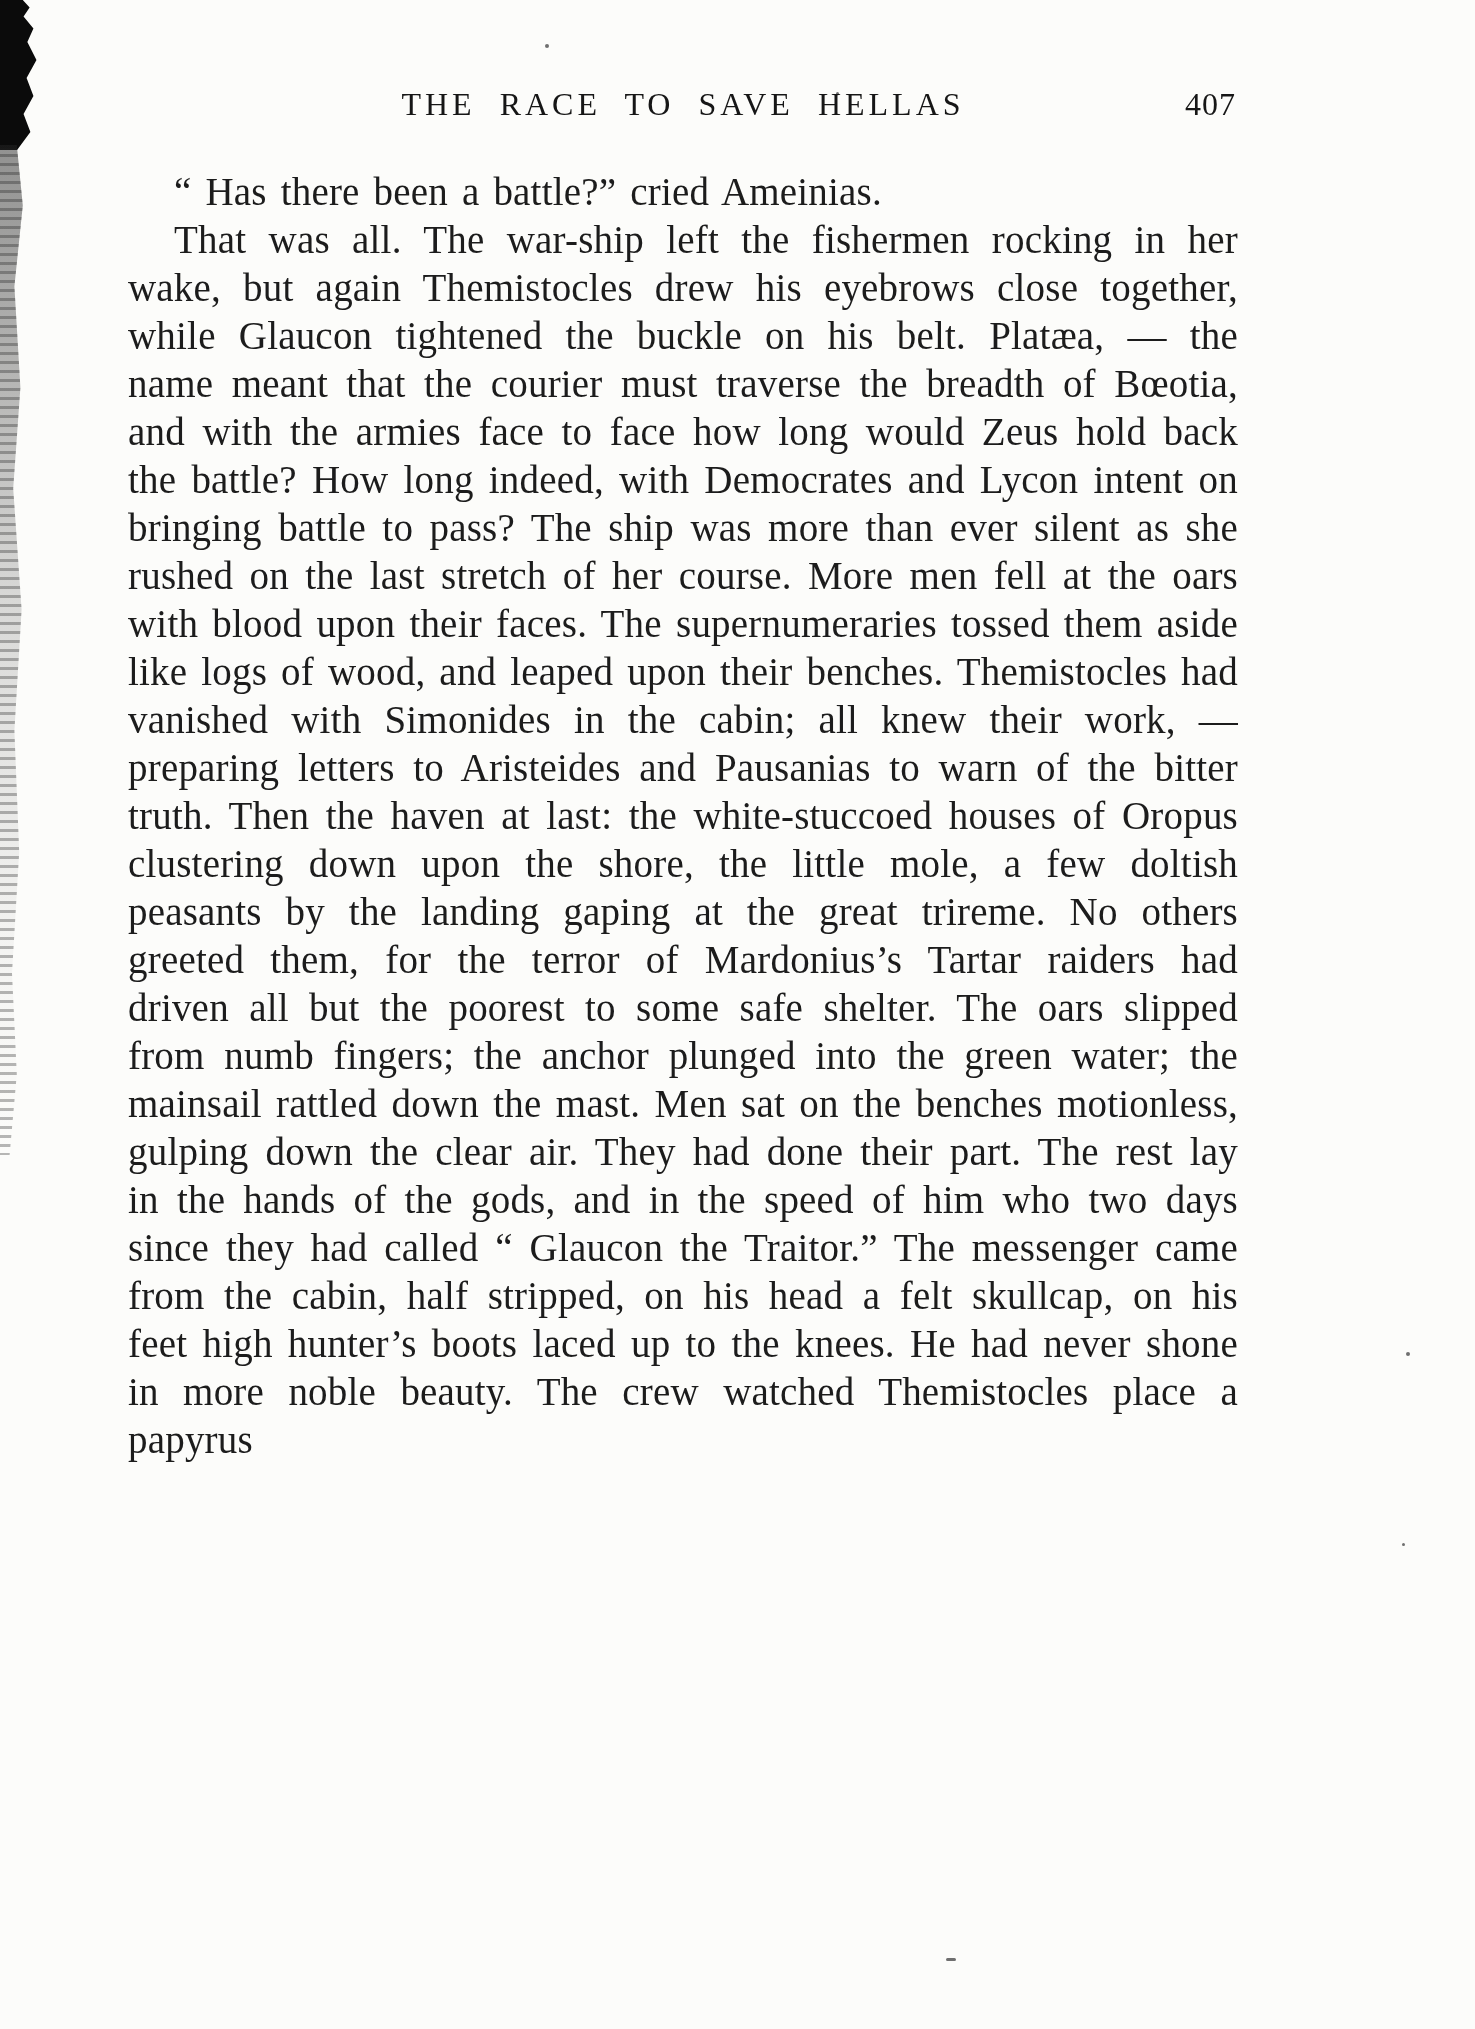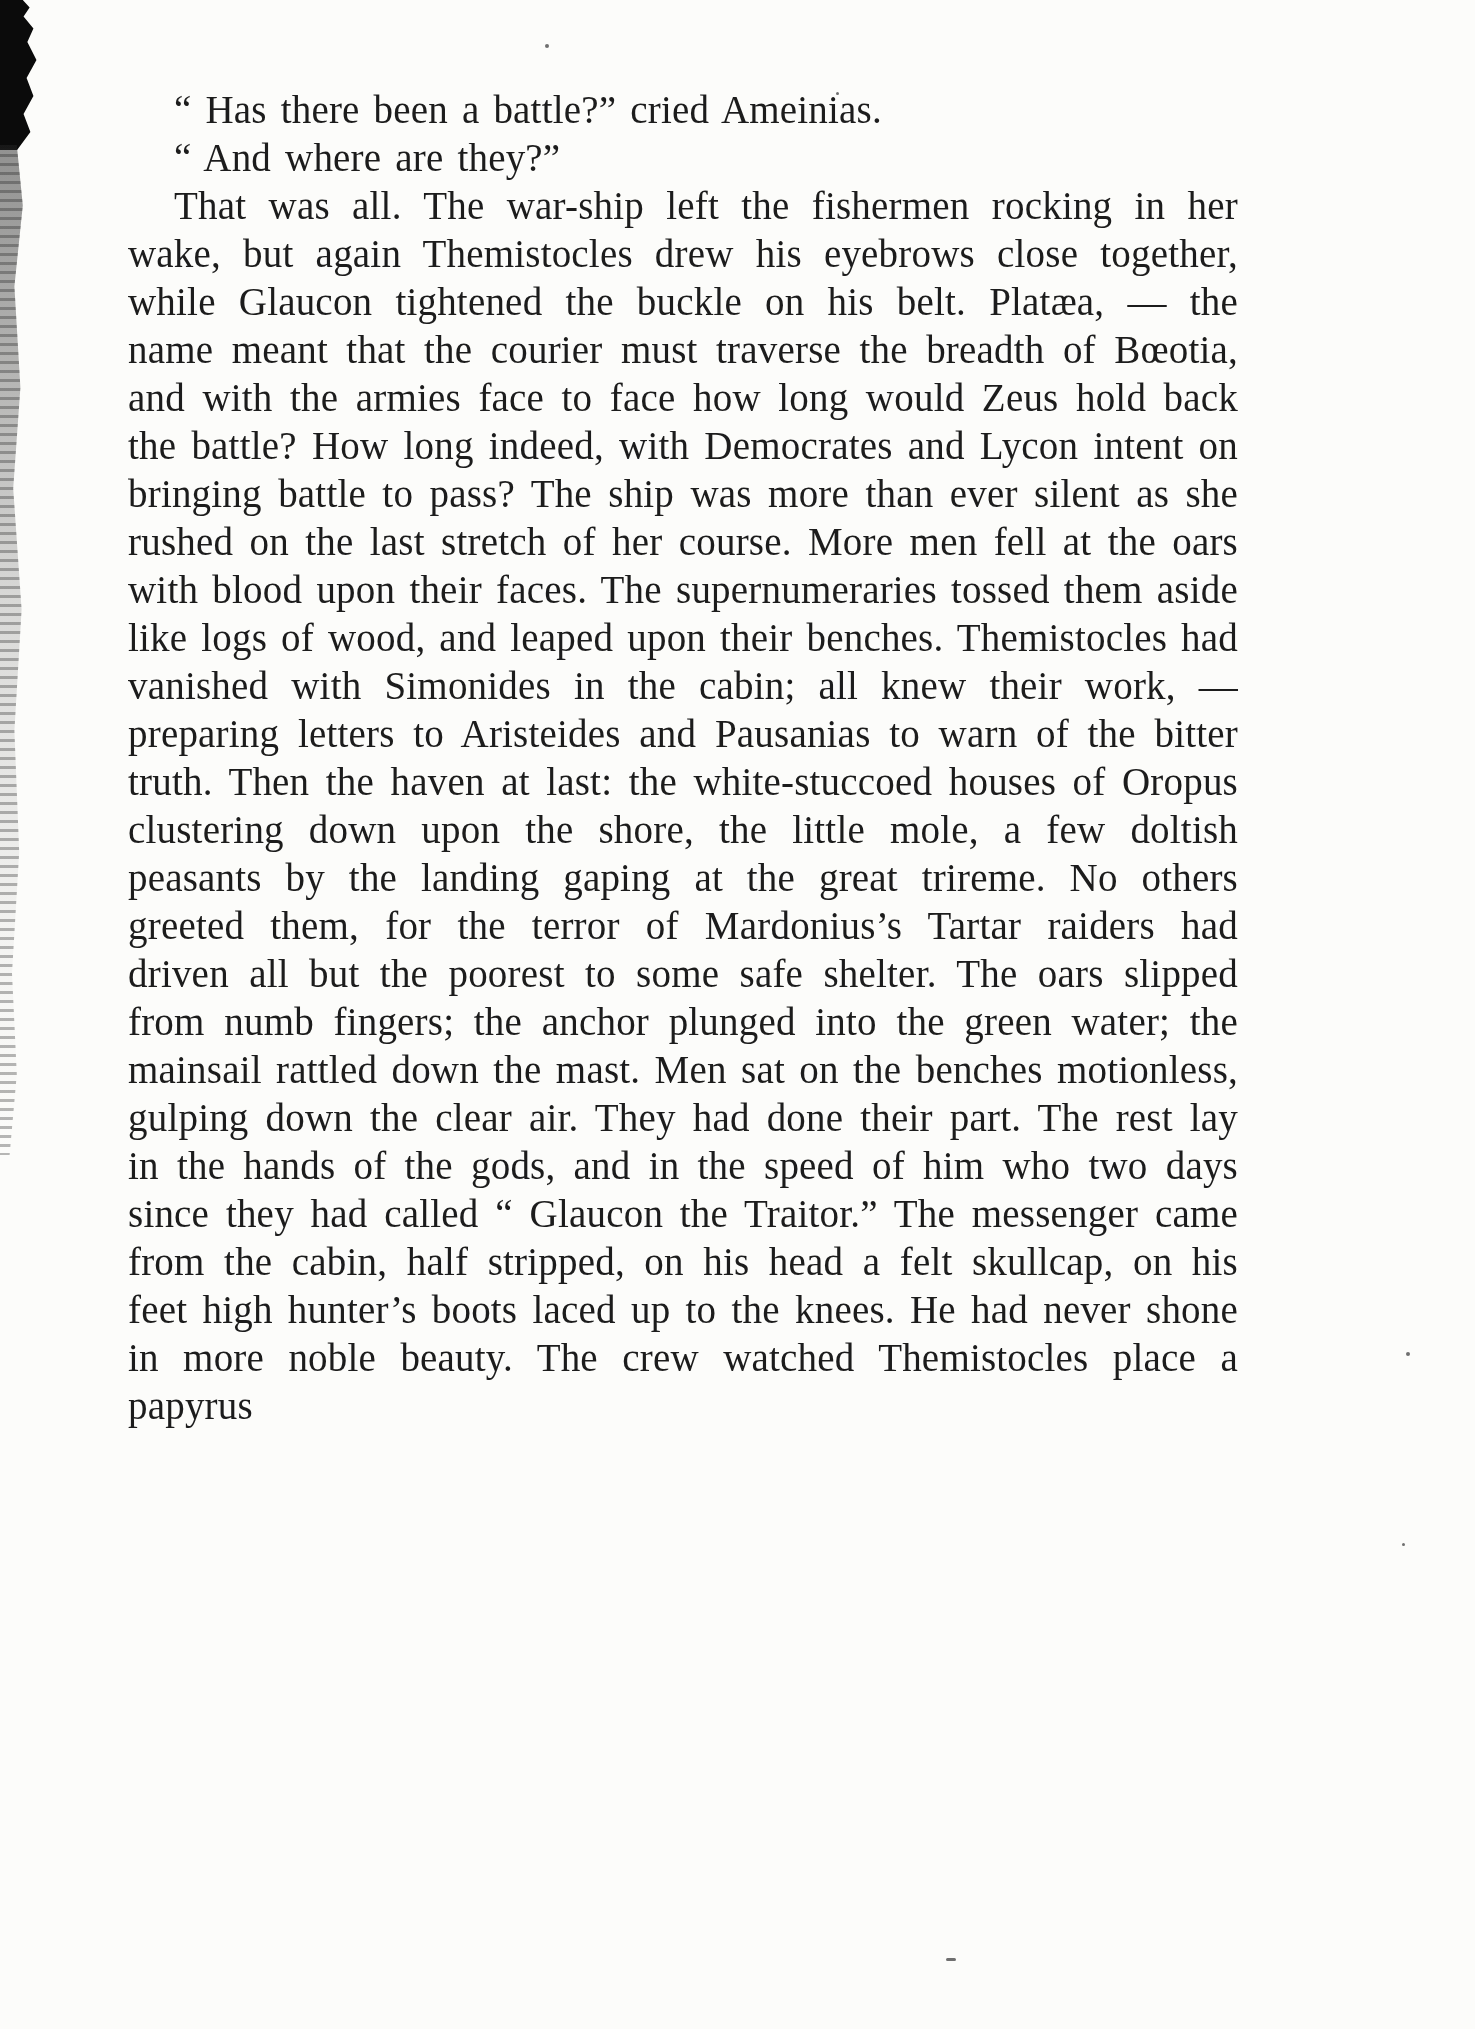--- a/index.html
+++ b/index.html
@@ -89,20 +89,23 @@
   <div class="scan-corner"></div>
   <div class="scan-edge"></div>
   <div class="speck s1"></div>
   <div class="speck s2"></div>
   <div class="speck s3"></div>
   <div class="speck s4"></div>
   <div class="speck s5"></div>
 
   <div class="content">
 
+    <div class="running-header">
+      <span class="title">THE RACE TO SAVE HELLAS</span>
+      <span class="pagenum">407</span>
+    </div>
 
     <p class="para">“ Has there been a battle?” cried Ameinias.</p>
-    <p class="para">“ And where are they?”</p>
     <p class="para">That was all.  The war-ship left the fishermen rocking in her wake, but again Themistocles drew his eyebrows close together, while Glaucon tightened the buckle on his belt.  Platæa, — the name meant that the courier must traverse the breadth of Bœotia, and with the armies face to face how long would Zeus hold back the battle?  How long indeed, with Democrates and Lycon intent on bringing battle to pass?  The ship was more than ever silent as she rushed on the last stretch of her course.  More men fell at the oars with blood upon their faces.  The supernumeraries tossed them aside like logs of wood, and leaped upon their benches.  Themistocles had vanished with Simonides in the cabin; all knew their work, — preparing letters to Aristeides and Pausanias to warn of the bitter truth.  Then the haven at last: the white-stuccoed houses of Oropus clustering down upon the shore, the little mole, a few doltish peasants by the landing gaping at the great trireme.  No others greeted them, for the terror of Mardonius’s Tartar raiders had driven all but the poorest to some safe shelter.  The oars slipped from numb fingers; the anchor plunged into the green water; the mainsail rattled down the mast.  Men sat on the benches motionless, gulping down the clear air.  They had done their part.  The rest lay in the hands of the gods, and in the speed of him who two days since they had called “ Glaucon the Traitor.”  The messenger came from the cabin, half stripped, on his head a felt skullcap, on his feet high hunter’s boots laced up to the knees.  He had never shone in more noble beauty.  The crew watched Themistocles place a papyrus</p>
 
   </div>
 
 </div>
 
 </body></html>

